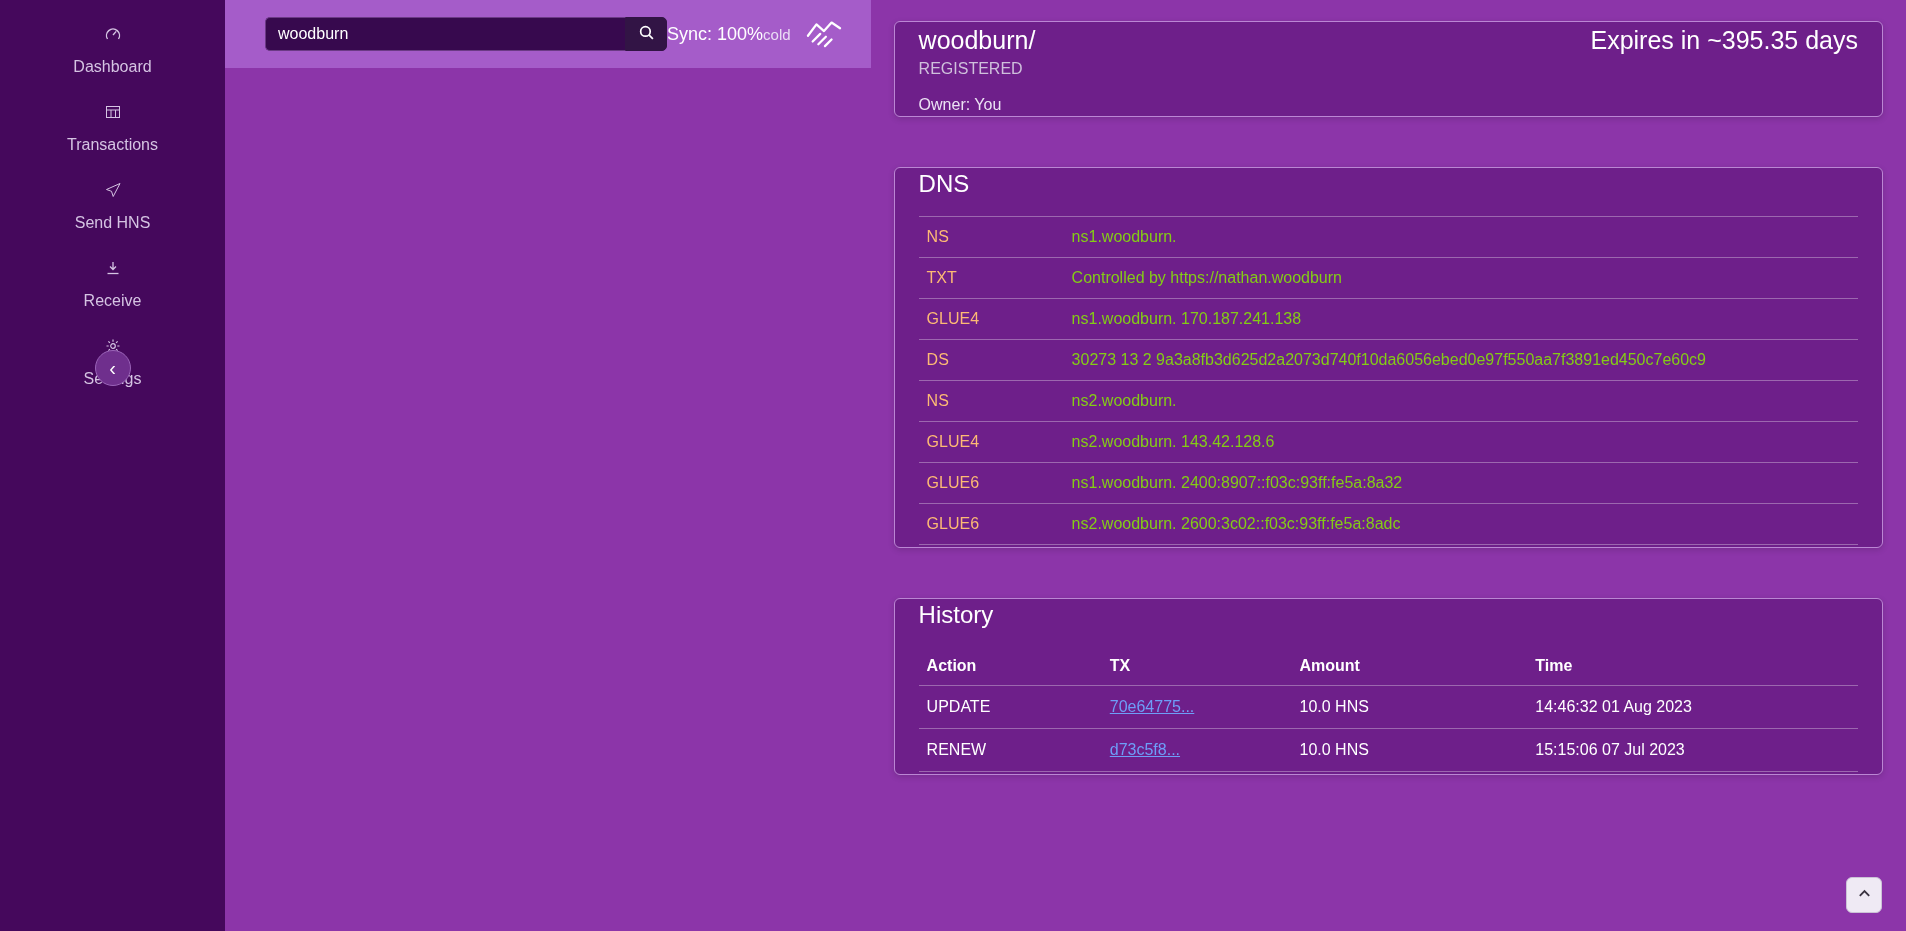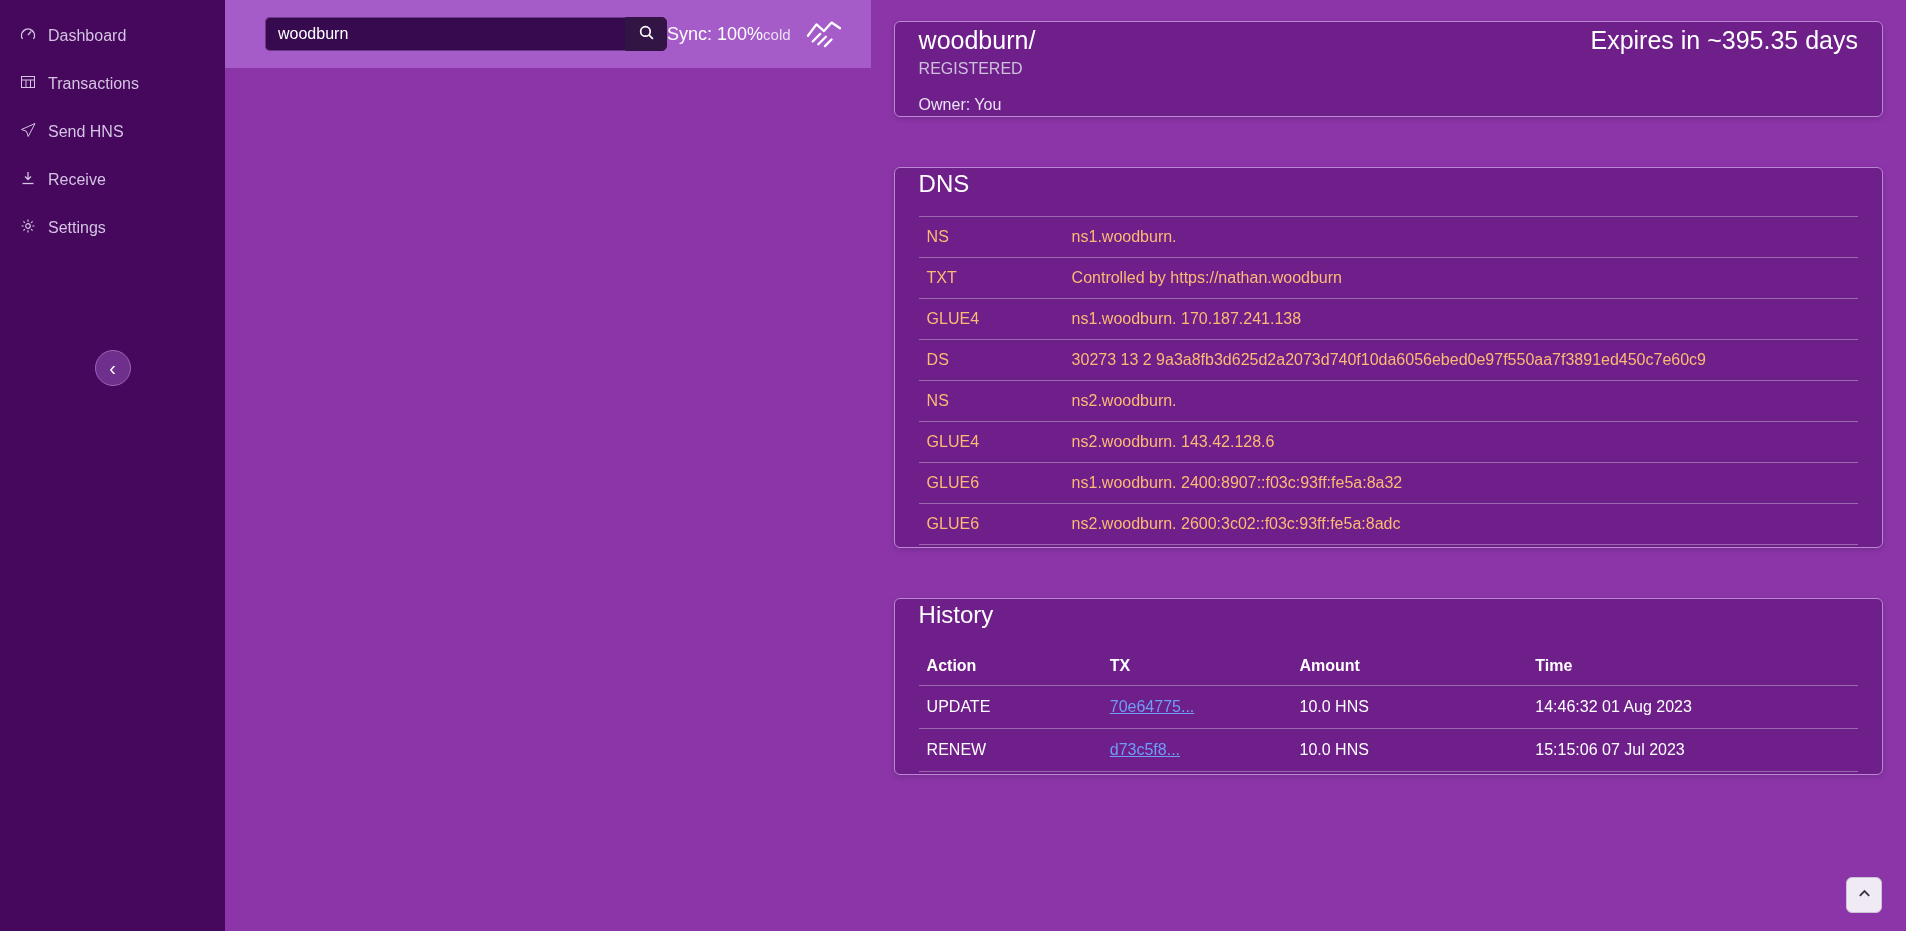--- a/index.html
+++ b/index.html
@@ -17,21 +17,21 @@
     position: relative; z-index: 2;
   }
   .logo {
     height: 68px; display: flex; align-items: center; gap: 12px;
     padding: 0 14px 0 20px;
   }
   .logo-text { font-size: 17px; font-weight: bold; letter-spacing: 1px; color: #fff; }
   .nav { padding-top: 12px; }
   .nav-item {
     display: flex; align-items: center; gap: 12px;
-    padding: 14px 20px; color: #d5c4e3; font-size: 16px; cursor: pointer;
+    padding: 14px 20px; color: #d5c4e3; font-size: 16px; cursor: pointer; flex-direction: column;
   }
   .nav-item svg { flex-shrink: 0; }
   .collapse-btn {
     position: absolute; left: 50%; top: 350px; transform: translateX(-50%);
     width: 36px; height: 36px; border-radius: 50%;
     background: #6f2f8d; border: 1px solid #9a63b8; color: #fff;
     font-size: 20px; line-height: 32px; text-align: center; cursor: pointer;
     padding: 0;
   }
 
@@ -81,21 +81,21 @@
 
   
   .card-title { font-size: 24px; font-weight: normal; margin: 0 0 18px 0; }
   table { width: 100%; border-collapse: collapse; }
   .dns-table td {
     font-size: 16px; padding: 11px 8px;
     border-top: 1px solid rgba(255,255,255,0.32);
   }
   .dns-table tr:last-child td { border-bottom: 1px solid rgba(255,255,255,0.32); }
   .dns-type { width: 145px; color: #fdba74; }
-  .dns-value { color: #fdba74; }
+  .dns-value { color: #84cc16; }
 
   
   .history-card { margin-bottom: 0; }
   .history-table th {
     text-align: left; font-size: 16px; font-weight: bold;
     padding: 10px 8px; border-bottom: 1px solid rgba(255,255,255,0.32);
   }
   .history-table td {
     font-size: 16px; padding: 12px 8px;
     border-bottom: 1px solid rgba(255,255,255,0.32);

